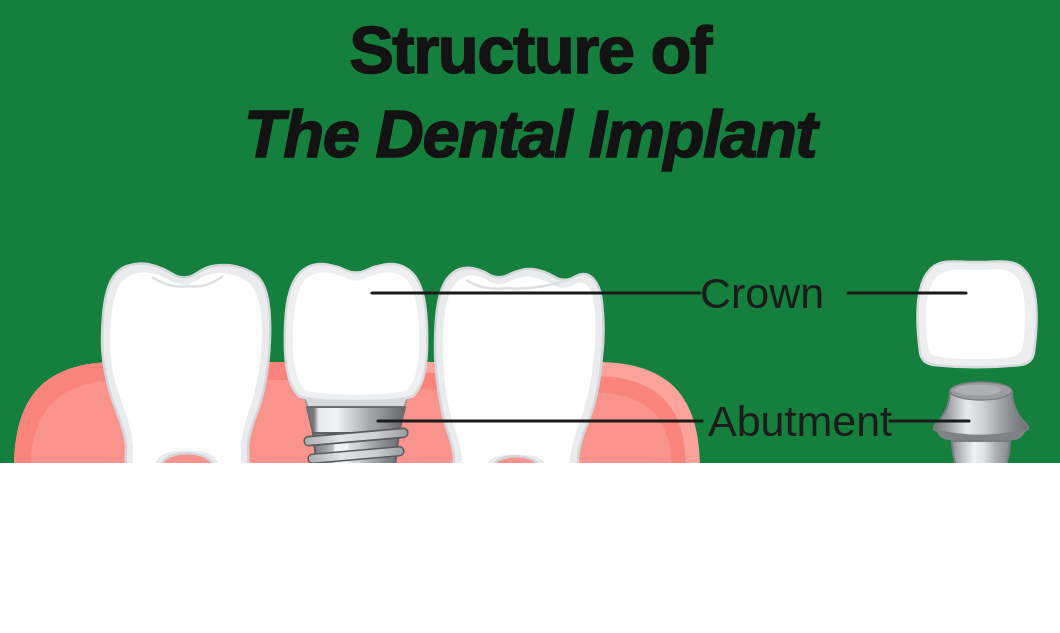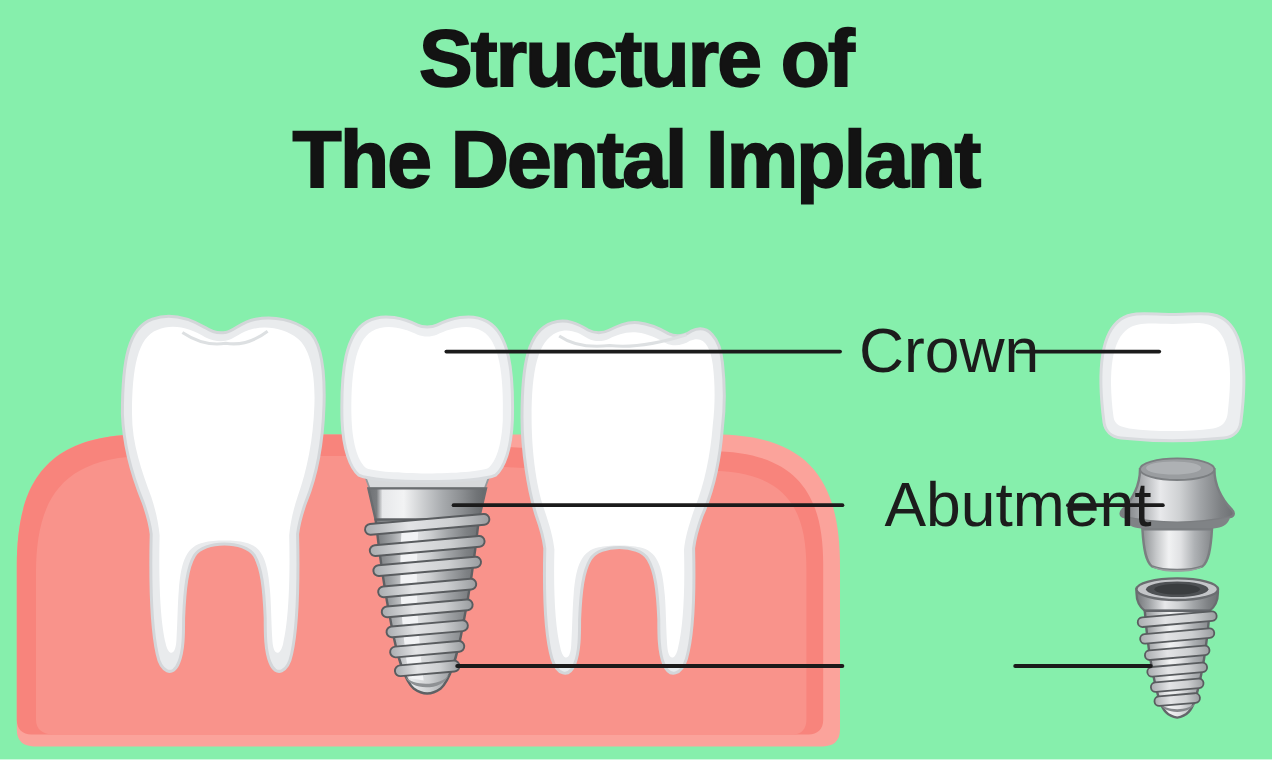--- a/index.html
+++ b/index.html
@@ -1,31 +1,31 @@
 <!DOCTYPE html>
 <html><head>
 <meta charset="utf-8">
 <style>
   html,body{margin:0;padding:0;background:#ffffff;}
   .canvas{
-    position:relative;width:1060px;height:633px;background:#86efac;
+    position:relative;width:1060px;height:463px;background:#15803d;
     overflow:hidden;font-family:"Liberation Sans","DejaVu Sans",sans-serif;
   }
   .art{position:absolute;left:0;top:0;width:1060px;height:633px;}
   .title{
     position:absolute;top:8px;left:0;width:100%;text-align:center;
     font-weight:bold;font-size:67px;line-height:1.26;letter-spacing:-1.5px;
     color:#131313;-webkit-text-stroke:1.5px #131313;
   }
   .part-label{
-    position:absolute;height:46px;line-height:46px;text-align:right;
-    font-size:52px;font-weight:400;color:#1c1c1c;white-space:nowrap;
+    position:absolute;height:46px;line-height:46px;text-align:left;
+    font-size:43px;font-weight:400;color:#1c1c1c;white-space:nowrap;
   }
   .label-crown   {left:700px;top:270px;width:166px;}
-  .label-abutment{left:737px;top:398px;width:178px;}
+  .label-abutment{left:708px;top:398px;width:178px;}
   .label-screw   {left:702px;top:532px;width:166px;}
 </style>
 </head>
 <body>
 
 <div class="canvas">
 
   <svg class="art" viewBox="0 0 1060 633" aria-hidden="true">
     <defs>
       <linearGradient id="collarG" x1="0" y1="0" x2="1" y2="0">
@@ -141,19 +141,19 @@
       <line x1="848" y1="293" x2="966" y2="293"></line>
       <line x1="378" y1="421" x2="702" y2="421"></line>
       <line x1="890" y1="421" x2="969" y2="421"></line>
       <line x1="381" y1="555" x2="702" y2="555"></line>
       <line x1="846" y1="555" x2="959" y2="555"></line>
     </g>
   </svg>
 
   <h1 class="title" style="margin:0;">
     <span style="display:block;">Structure of</span>
-    <span style="display:block;">The Dental Implant</span>
+    <span style="display:block;font-style:italic;">The Dental Implant</span>
   </h1>
 
   <div class="part-label label-crown">Crown</div>
   <div class="part-label label-abutment">Abutment</div>
 
 </div>
 
 </body></html>

